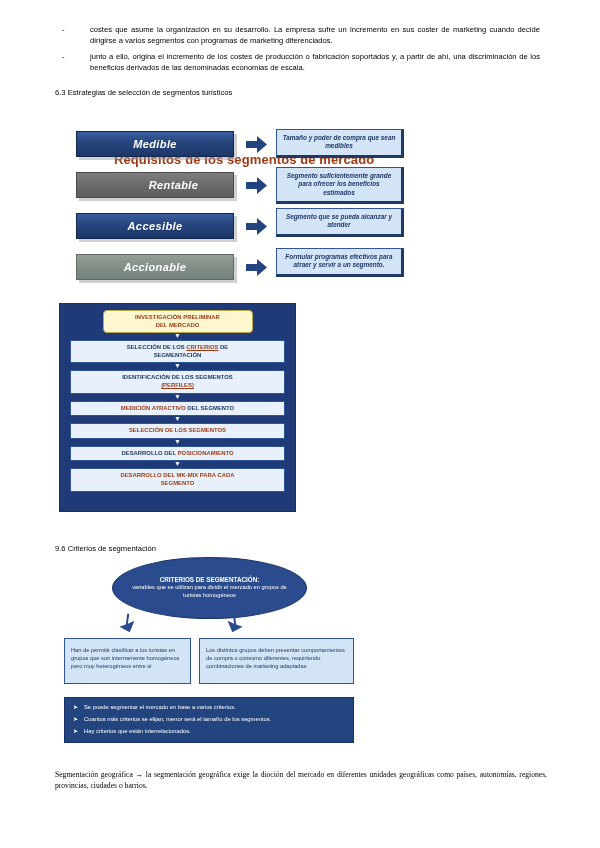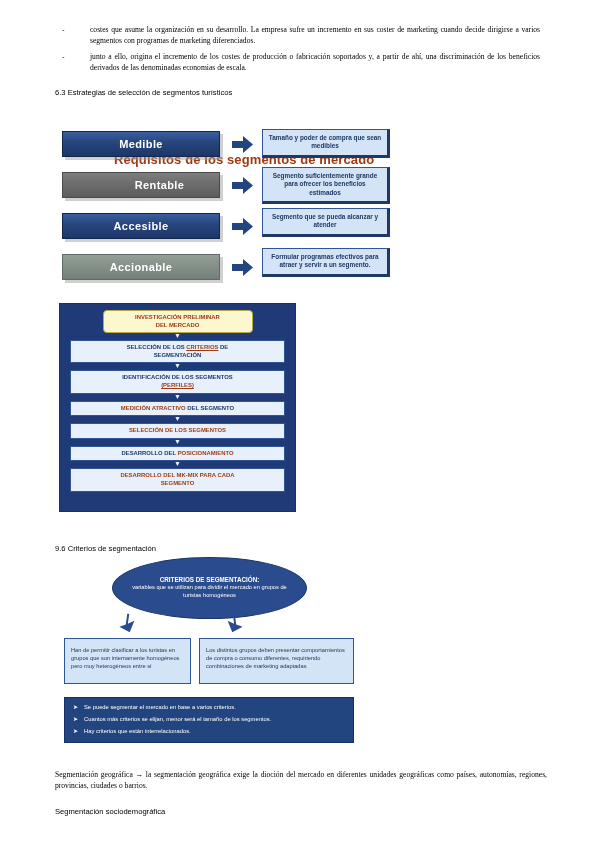--- a/index.html
+++ b/index.html
@@ -19,37 +19,36 @@
   .bullet-row { display:flex; align-items:flex-start; margin-bottom:4px; }
   .bullet-dash {
     width:28px; flex:0 0 28px;
     font-size:7.6px; line-height:11.2px; color:#000;
   }
   .bullet-text {
     flex:1;
     font-size:7.6px; line-height:11.4px;
     text-align:justify;
     color:#000;
-    font-family:Liberation Serif, serif;
   }
 
   
   .sec-head {
     position:absolute;
     font-size:7.6px; line-height:11px; color:#000;
   }
   .red-head {
     position:absolute;
     font-size:13px; font-weight:bold; color:#9c3a14;
     letter-spacing:.1px;
     margin-top:44px;
   }
 
   
-  .req-wrap { position:absolute; left:62px; top:131px; width:330px; }
+  .req-wrap { position:absolute; left:76px; top:131px; width:330px;font-style:italic; }
   .req-row { position:relative; height:41px; margin-bottom:0; }
 
   .req-label {
     position:absolute; left:0; top:0;
     width:158px; height:26px;
     display:flex; align-items:center; justify-content:center;
     color:#ffffff; font-weight:bold; font-size:11px;
     letter-spacing:.4px;
     border:1px solid #12306b;
     box-shadow:3px 3px 0 rgba(150,150,150,.45);
@@ -309,15 +308,14 @@
       <span class="bp-mark">➤</span>
       <span class="bp-text">Cuantos más criterios se elijan, menor será el tamaño de los segmentos.</span>
     </div>
     <div class="bp-row">
       <span class="bp-mark">➤</span>
       <span class="bp-text">Hay criterios que están interrelacionados.</span>
     </div>
   </div>
 
   <div class="para" style="top:769px;font-family:Liberation Serif, serif;">Segmentación geográfica  →  la segmentación geográfica exige la dioción del mercado en diferentes unidades geográficas como países, autonomías, regiones, provincias, ciudades o barrios.</div>
-  <div class="para nojust" style="top:806px;">Segmentación sociodemográfica</div>
 
 </div>
 
 </body></html>

